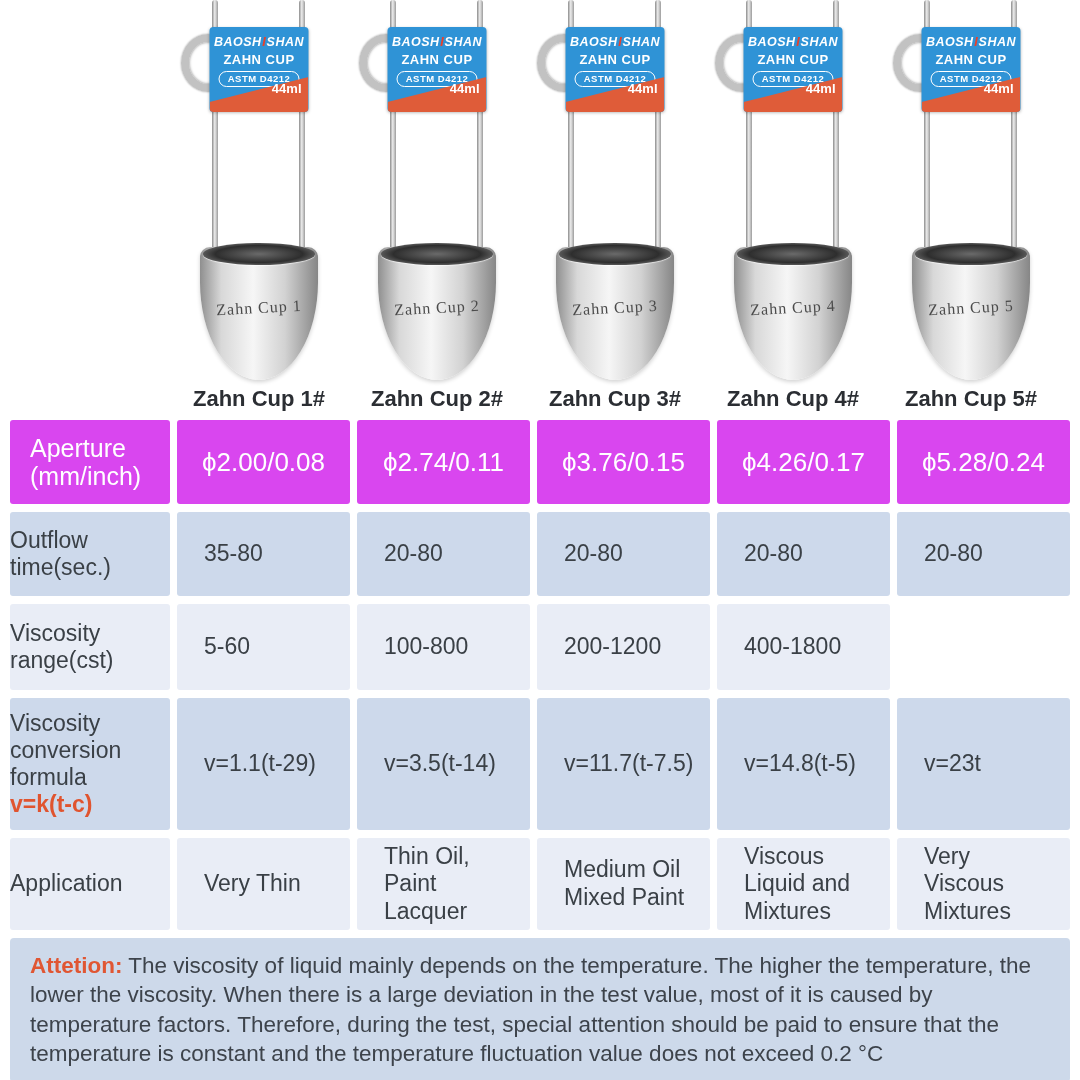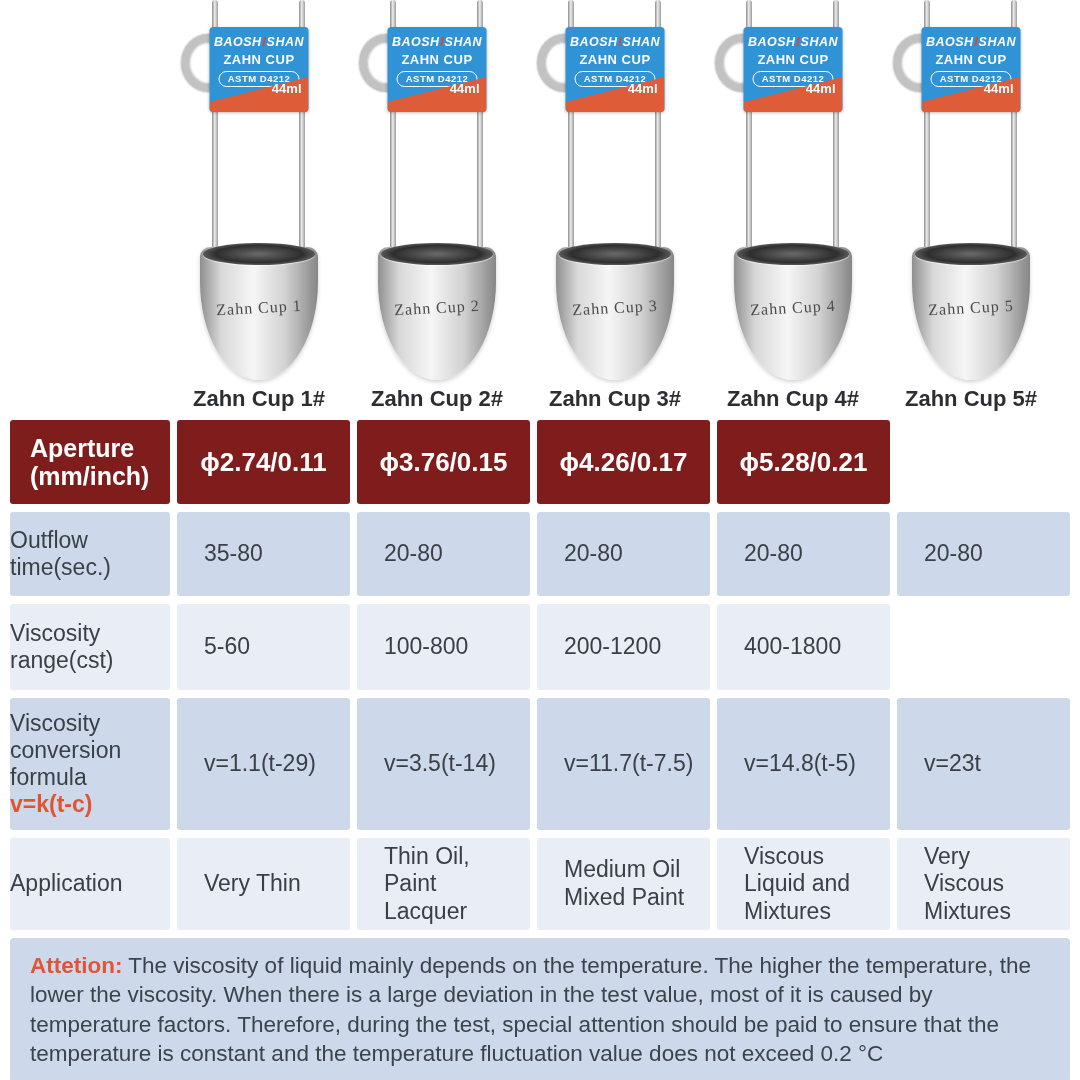--- a/index.html
+++ b/index.html
@@ -41,21 +41,21 @@
   .engr { position:absolute; top:52px; width:100%; text-align:center;
           font-family:"Liberation Serif","DejaVu Serif",serif;
           font-size:16px; color:#4b4b4b; letter-spacing:1px; transform:rotate(-3deg); }
   .caption { position:absolute; bottom:0; width:100%; text-align:center;
              font-size:22px; font-weight:bold; color:#2b2e33; }
 
   
   .spec { margin:8px 10px 0; }
   .trow { display:grid; grid-template-columns:160px repeat(5,1fr); column-gap:7px; margin-bottom:8px; }
   .cell { border-radius:3px; display:flex; align-items:center; }
-  .thead .cell { background:#7f1d1d; color:#ffffff; font-weight:bold; }
+  .thead .cell { background:#d946ef; color:#ffffff; font-weight:normal; }
   .hlabel { font-size:25px; line-height:1.12; padding-left:20px; white-space:pre-line; }
   .hval  { font-size:26px; justify-content:center; }
   .r-dark  .cell { background:#cdd9eb; }
   .r-light .cell { background:#e9edf6; }
   .rlabel { font-size:23px; line-height:1.18; color:#3a4046; 
             white-space:pre-line; flex-direction:column; align-items:flex-start; justify-content:center; }
   .rval { font-size:23px; color:#3a4046; padding-left:27px; padding-right:16px; line-height:1.2; }
   .formula { color:#e0542f; font-weight:bold; font-size:23px; }
   .h-head{height:84px} .h-r0{height:84px} .h-r1{height:86px} .h-r2{height:132px} .h-r3{height:92px}
 
@@ -159,24 +159,25 @@
     <div class="caption">Zahn Cup 5#</div>
   </div>
 
 </div>
 
 <div class="spec">
 
   <div class="trow thead h-head">
     <div class="cell hlabel">Aperture
 (mm/inch)</div>
+    <div class="cell hval">ϕ2.00/0.08</div>
     <div class="cell hval">ϕ2.74/0.11</div>
     <div class="cell hval">ϕ3.76/0.15</div>
     <div class="cell hval">ϕ4.26/0.17</div>
-    <div class="cell hval">ϕ5.28/0.21</div>
+    <div class="cell hval">ϕ5.28/0.24</div>
   </div>
 
   <div class="trow r-dark h-r0">
     <div class="cell rlabel">Outflow
 time(sec.)</div>
     <div class="cell rval">35-80</div>
     <div class="cell rval">20-80</div>
     <div class="cell rval">20-80</div>
     <div class="cell rval">20-80</div>
     <div class="cell rval">20-80</div>

